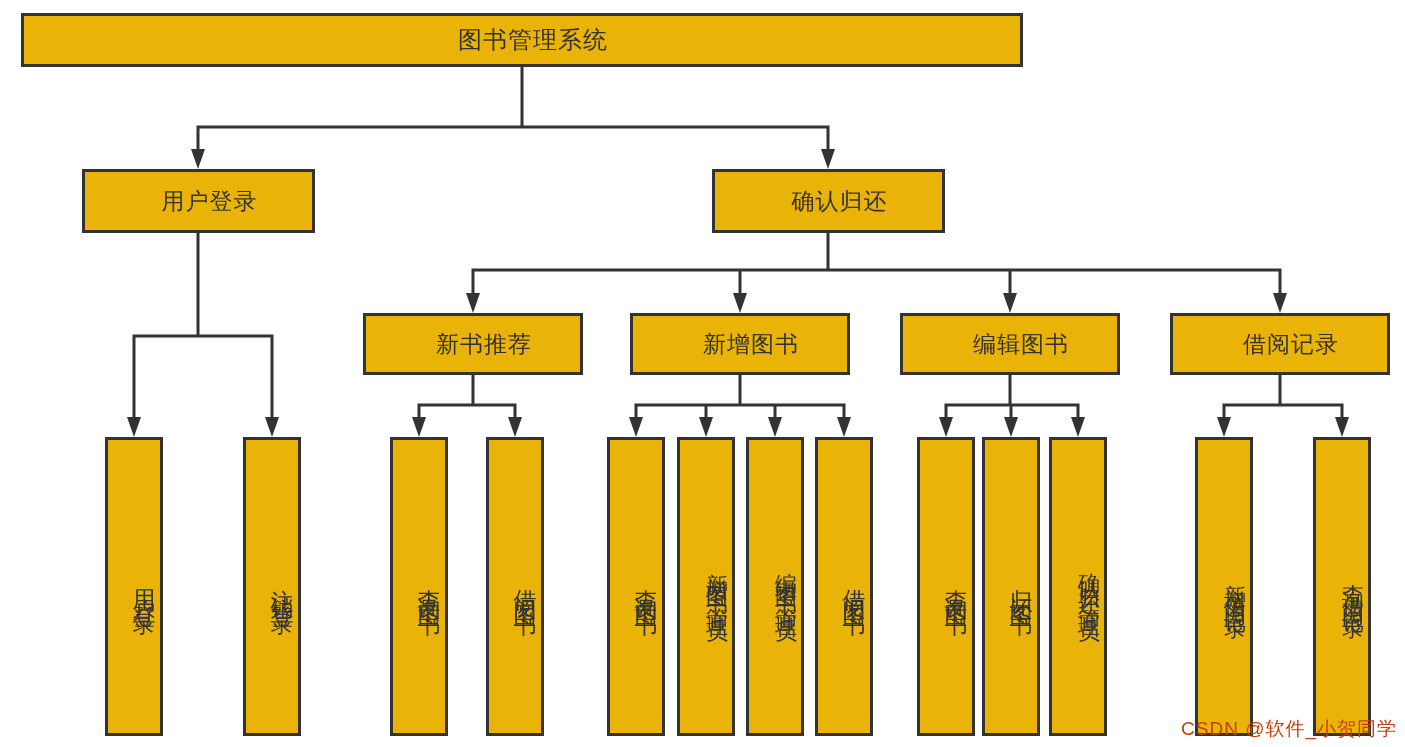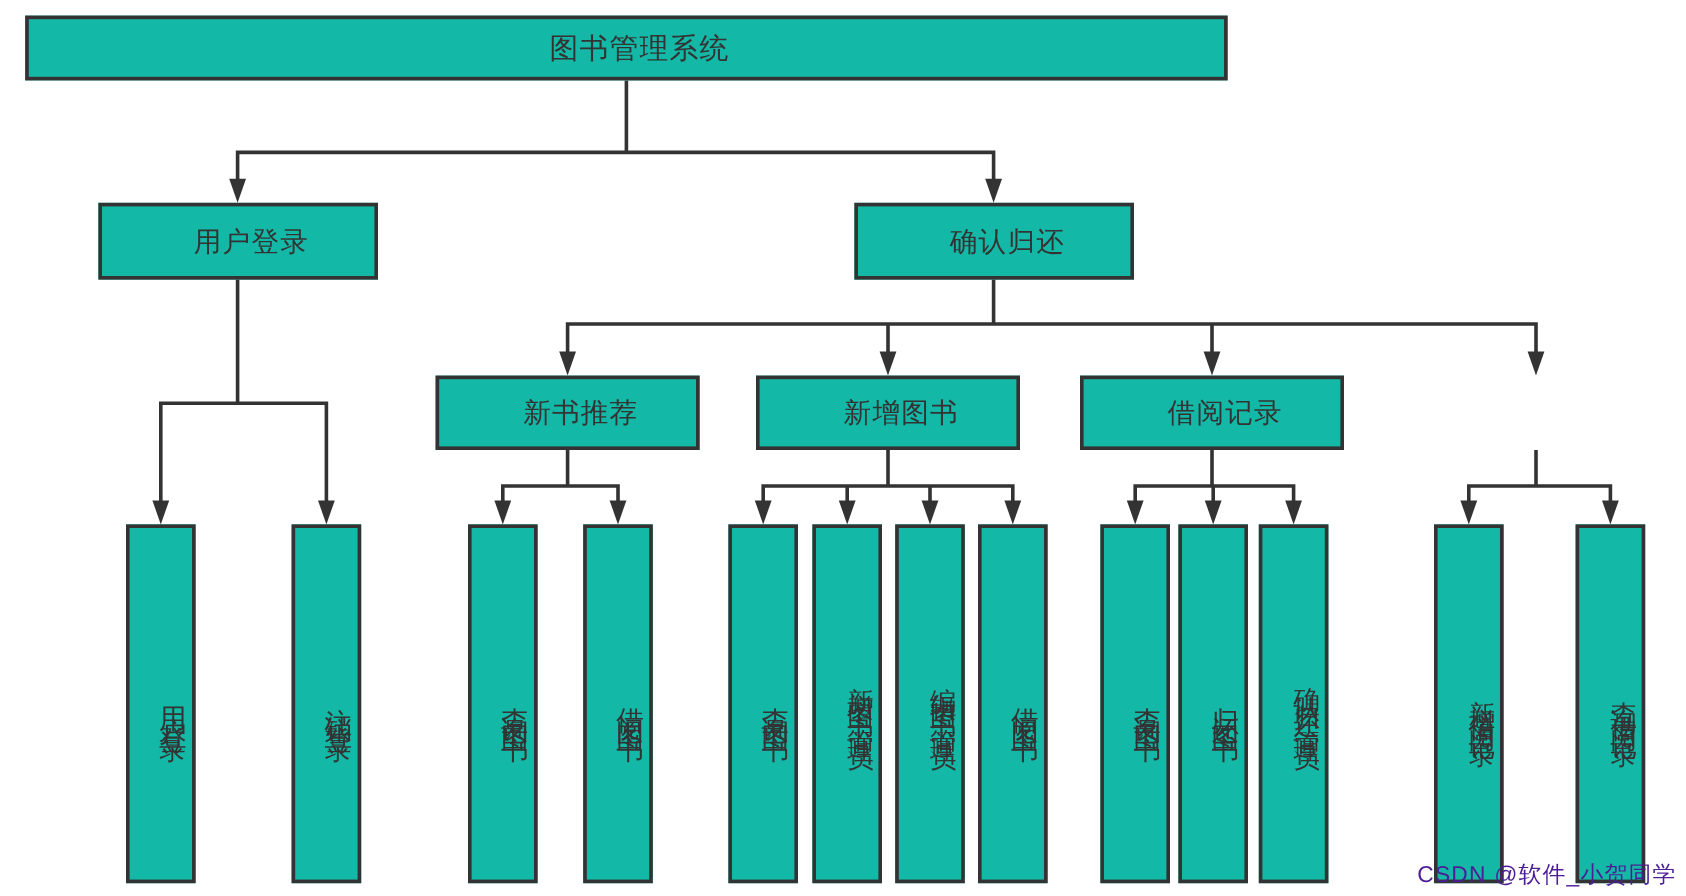--- a/index.html
+++ b/index.html
@@ -1,26 +1,26 @@
 <!DOCTYPE html>
 <html><head>
 <meta charset="utf-8">
 <style>
   html,body{margin:0;padding:0;background:#fff;}
   #stage{position:relative;width:1405px;height:747px;background:#fff;overflow:hidden;
          font-family:"Liberation Sans","DejaVu Sans",sans-serif;}
   #wires{position:absolute;left:0;top:0;width:1405px;height:747px;}
-  .node{position:absolute;box-sizing:border-box;border:3px solid #333;background:#14b8a6;
+  .node{position:absolute;box-sizing:border-box;border:3px solid #333;background:#eab308;
         display:flex;align-items:center;justify-content:center;color:#333;padding-left:22px;}
   .h-node{font-size:23px;letter-spacing:1px;}
   .root-node{font-size:24px;}
   .v-node{writing-mode:vertical-rl;text-orientation:mixed;font-size:23px;letter-spacing:8px;
           width:58px;top:437px;height:299px;}
   .v-node.tight{letter-spacing:7px;font-size:22px;}
-  .watermark{position:absolute;right:8px;bottom:5px;font-size:19px;color:#4c1d95;
+  .watermark{position:absolute;right:8px;bottom:5px;font-size:19px;color:#c2410c;
              letter-spacing:1px;white-space:nowrap;}
 </style>
 </head>
 <body>
 
 <div id="stage">
 
   <svg id="wires" viewBox="0 0 1405 747" xmlns="http://www.w3.org/2000/svg">
     <g stroke="#333" stroke-width="3" fill="none">
       <path d="M522 67 V127 M196.5 127 H829.5 M198 127 V152 M828 127 V152"></path>
@@ -66,21 +66,22 @@
     </g>
   </svg>
 
   <div class="node h-node root-node" style="left:21px;top:13px;width:1002px;height:54px;">图书管理系统</div>
 
   <div class="node h-node" style="left:82px;top:169px;width:233px;height:64px;">用户登录</div>
   <div class="node h-node" style="left:712px;top:169px;width:233px;height:64px;">确认归还</div>
 
   <div class="node h-node" style="left:363px;top:313px;width:220px;height:62px;text-align:center;">新书推荐</div>
   <div class="node h-node" style="left:630px;top:313px;width:220px;height:62px;">新增图书</div>
-  <div class="node h-node" style="left:900px;top:313px;width:220px;height:62px;">借阅记录</div>
+  <div class="node h-node" style="left:900px;top:313px;width:220px;height:62px;">编辑图书</div>
+  <div class="node h-node" style="left:1170px;top:313px;width:220px;height:62px;">借阅记录</div>
 
   <div class="node v-node" style="left:105px;">用户登录</div>
   <div class="node v-node" style="left:243px;">注销登录</div>
 
   <div class="node v-node" style="left:390px;">查询图书</div>
   <div class="node v-node" style="left:486px;">借阅图书</div>
 
   <div class="node v-node" style="left:607px;">查询图书</div>
   <div class="node v-node tight" style="left:677px;">新增图书（管理员）</div>
   <div class="node v-node tight" style="left:746px;">编辑图书（管理员）</div>

